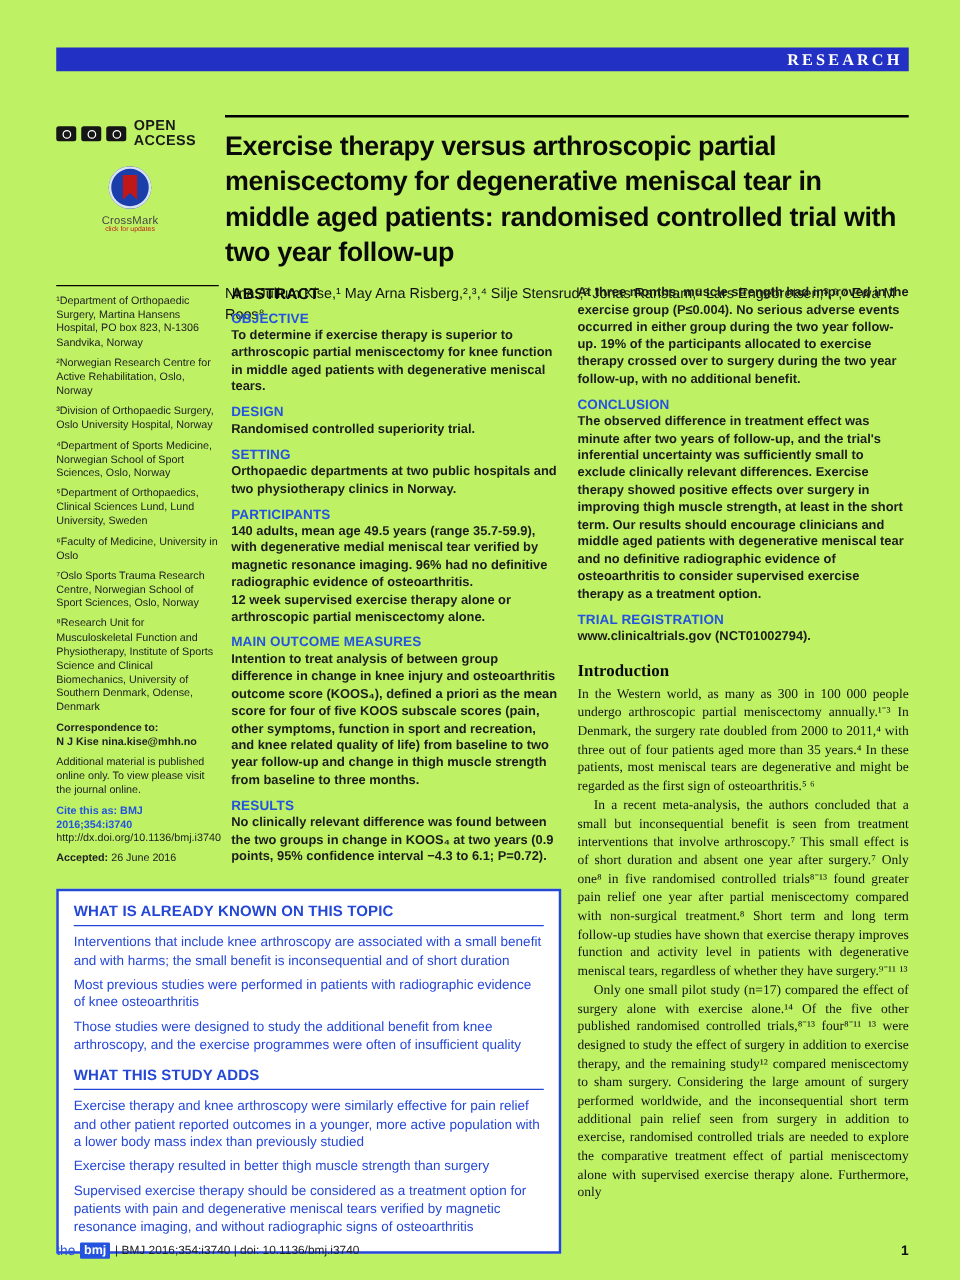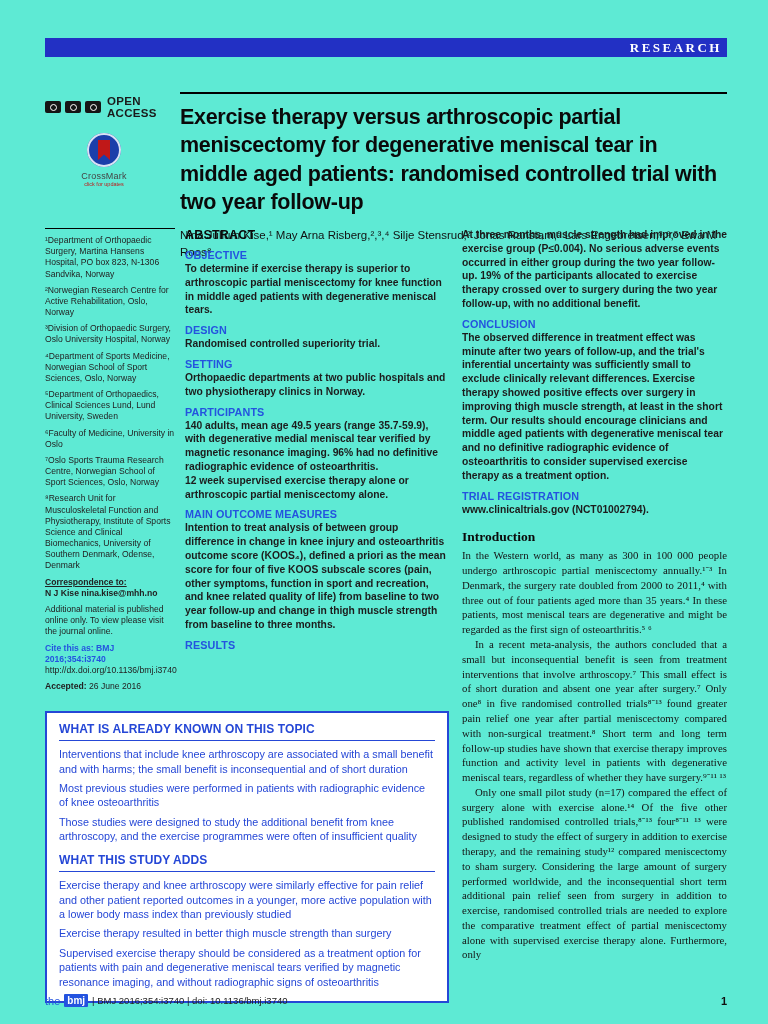--- a/index.html
+++ b/index.html
@@ -1,18 +1,18 @@
 <!DOCTYPE html>
 <html><head>
 <meta charset="utf-8">
 <style>
   * { margin:0; padding:0; box-sizing:border-box; }
   html,body { background:#e8e8e8; }
   .page {
-    width:768px; height:1024px; margin:0 auto; background:#5eead4;
+    width:768px; height:1024px; margin:0 auto; background:#bef264;
     position:relative; overflow:hidden;
     font-family:"Liberation Sans", sans-serif; color:#1a1a1a;
   }
   .research-bar {
     position:absolute; left:45px; right:41px; top:38px; height:19px;
     background:#2230c4; color:#fff; text-align:right;
     font-family:"Liberation Serif", serif; font-weight:bold;
     font-size:13px; letter-spacing:2.5px; line-height:19px; padding-right:5px;
   }
   .title-row { position:absolute; left:45px; right:41px; top:92px; display:flex; }
@@ -44,21 +44,21 @@
   }
   .authors { margin-top:10px; font-size:11.5px; line-height:1.5; color:#111; }
   .content { position:absolute; left:45px; right:41px; top:228px; display:flex; gap:13px; }
   .left-group { width:404px; flex:none; }
   .cols2 { display:flex; gap:10px; }
   .sidebar { width:130px; flex:none; border-top:1.5px solid #000; padding-top:6px;
     font-size:8.6px; line-height:1.3; color:#222; }
   .sidebar p { margin-bottom:5px; }
   .sidebar .bold { font-weight:bold; }
   .sidebar .blue-bold { color:#2453df; font-weight:bold; margin-bottom:0; }
-  .sidebar .nogap { margin-bottom:5px;text-decoration:underline; }
+  .sidebar .nogap { margin-bottom:5px; }
   .abstract-col { flex:1; }
   .abs-title { font-size:12.5px; font-weight:bold; color:#0a0a0a; margin-bottom:2px; letter-spacing:0.2px; }
   .abs-h { font-size:10.8px; font-weight:bold; color:#2453df; margin-top:7px; margin-bottom:1px; letter-spacing:0.1px; }
   .abs-h:empty { display:none; margin:0; }
   .abs-p { font-size:10.3px; font-weight:bold; line-height:1.34; color:#1c1c1c; }
   .right-col { flex:1; }
   .known-box {
     margin-top:14px; border:2px solid #2547d6; padding:9px 12px 7px 12px; background:#fff;
   }
   .box-h { color:#2547d6; font-size:12px; font-weight:bold; letter-spacing:0.1px;
@@ -146,20 +146,21 @@
           <h3 class="abs-h">DESIGN</h3>
           <p class="abs-p">Randomised controlled superiority trial.</p>
           <h3 class="abs-h">SETTING</h3>
           <p class="abs-p">Orthopaedic departments at two public hospitals and two physiotherapy clinics in Norway.</p>
           <h3 class="abs-h">PARTICIPANTS</h3>
           <p class="abs-p">140 adults, mean age 49.5 years (range 35.7-59.9), with degenerative medial meniscal tear verified by magnetic resonance imaging. 96% had no definitive radiographic evidence of osteoarthritis.</p>
           <p class="abs-p">12 week supervised exercise therapy alone or arthroscopic partial meniscectomy alone.</p>
           <h3 class="abs-h">MAIN OUTCOME MEASURES</h3>
           <p class="abs-p">Intention to treat analysis of between group difference in change in knee injury and osteoarthritis outcome score (KOOS₄), defined a priori as the mean score for four of five KOOS subscale scores (pain, other symptoms, function in sport and recreation, and knee related quality of life) from baseline to two year follow-up and change in thigh muscle strength from baseline to three months.</p>
           <h3 class="abs-h">RESULTS</h3>
+          <p class="abs-p">No clinically relevant difference was found between the two groups in change in KOOS₄ at two years (0.9 points, 95% confidence interval −4.3 to 6.1; P=0.72).</p>
         </div>
       </div>
 
       <div class="known-box">
         <h3 class="box-h">WHAT IS ALREADY KNOWN ON THIS TOPIC</h3>
         <p>Interventions that include knee arthroscopy are associated with a small benefit and with harms; the small benefit is inconsequential and of short duration</p>
         <p>Most previous studies were performed in patients with radiographic evidence of knee osteoarthritis</p>
         <p>Those studies were designed to study the additional benefit from knee arthroscopy, and the exercise programmes were often of insufficient quality</p>
         <h3 class="box-h box-h2">WHAT THIS STUDY ADDS</h3>
         <p>Exercise therapy and knee arthroscopy were similarly effective for pain relief and other patient reported outcomes in a younger, more active population with a lower body mass index than previously studied</p>

